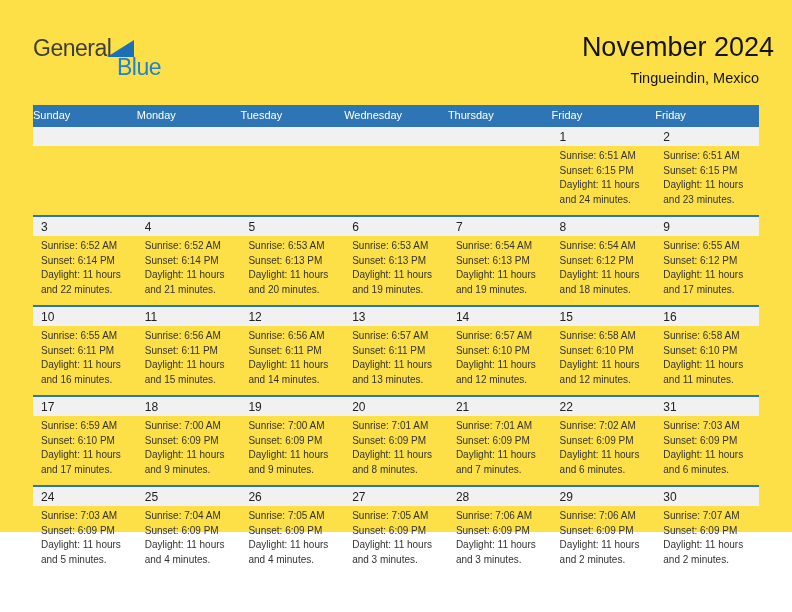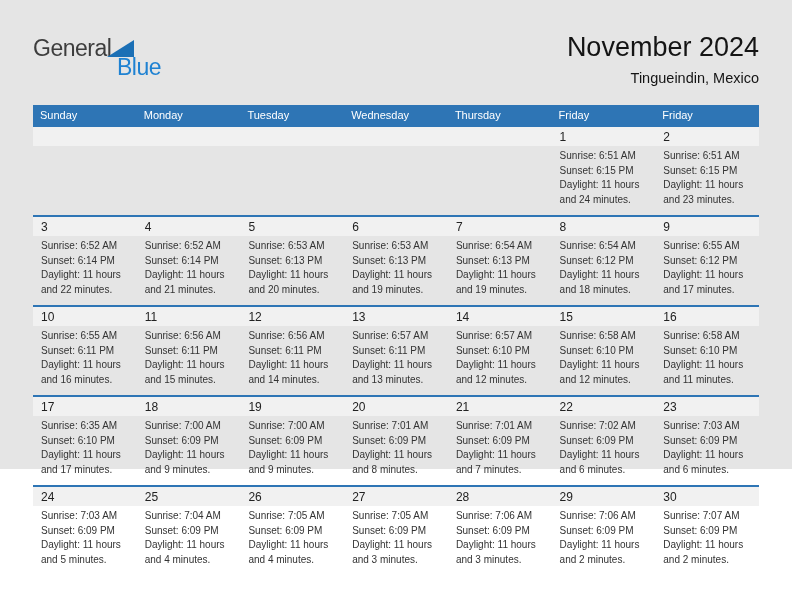--- a/index.html
+++ b/index.html
@@ -1,34 +1,34 @@
 <!DOCTYPE html>
 <html><head>
 <meta charset="utf-8">
 <style>
   * { margin: 0; padding: 0; box-sizing: border-box; }
   html, body { width: 792px; height: 612px; background: #ffffff; overflow: hidden; }
   body { font-family: "Liberation Sans", sans-serif; }
-  .page { position: relative; width: 792px; height: 469px; background: #e5e5e5; }
+  .page { position: relative; width: 792px; height: 532px; background: #fde047; }
 
   
   .logo { position: absolute; left: 33px; top: 36px; width: 120px; }
   .logo-general { font-size: 23px; color: #3d3d3d; letter-spacing: -0.5px; line-height: 24px; }
   .logo-tri { position: absolute; left: 74px; top: 4px; width: 0; height: 0;
               border-left: 27px solid transparent; border-bottom: 17px solid #1b6fb5; }
   .logo-blue { font-size: 23px; color: #1f82d2; letter-spacing: -0.5px; line-height: 22px; margin-left: 84px; margin-top: -4px; }
 
   
-  .title { position: absolute; top: 32px; right: 33px; font-size: 27px; color: #141414; font-weight: 400; }
+  .title { position: absolute; top: 32px; right: 18px; font-size: 27px; color: #141414; font-weight: 400; }
   .subtitle { position: absolute; top: 70px; right: 33px; font-size: 14.5px; color: #141414; font-weight: 500; }
 
   
   .calendar { position: absolute; left: 33px; top: 105px; width: 726px; }
   .weekdays { display: flex; height: 20px; background: #2e75b5; align-items: center; }
-  .weekday { flex: 1 1 0; color: #ffffff; font-size: 11px; padding-left: 7px; white-space: nowrap; }
+  .weekday { flex: 1 1 0; color: #ffffff; font-size: 11px; white-space: nowrap; }
 
   .week { height: 90px; border-top: 2px solid #2e75b5; display: flex; }
   .cell { flex: 1 1 0; display: flex; flex-direction: column; }
   .band { height: 19px; background: #f1f1f1; font-size: 12px; color: #222222;
           padding: 2px 0 0 8px; line-height: 16px; }
   .details { padding: 3px 3px 0 8px; font-size: 10px; color: #333333; line-height: 14.6px; }
 </style>
 </head>
 <body>
 
@@ -246,21 +246,21 @@
       <div>Sunset: 6:10 PM</div>
       <div>Daylight: 11 hours</div>
       <div>and 11 minutes.</div>
     </div>
   </div>
         </div>
         <div class="week">
           <div class="cell">
     <div class="band">17</div>
     <div class="details">
-      <div>Sunrise: 6:35 AM</div>
+      <div>Sunrise: 6:59 AM</div>
       <div>Sunset: 6:10 PM</div>
       <div>Daylight: 11 hours</div>
       <div>and 17 minutes.</div>
     </div>
   </div>
           <div class="cell">
     <div class="band">18</div>
     <div class="details">
       <div>Sunrise: 7:00 AM</div>
       <div>Sunset: 6:09 PM</div>
@@ -298,21 +298,21 @@
           <div class="cell">
     <div class="band">22</div>
     <div class="details">
       <div>Sunrise: 7:02 AM</div>
       <div>Sunset: 6:09 PM</div>
       <div>Daylight: 11 hours</div>
       <div>and 6 minutes.</div>
     </div>
   </div>
           <div class="cell">
-    <div class="band">23</div>
+    <div class="band">31</div>
     <div class="details">
       <div>Sunrise: 7:03 AM</div>
       <div>Sunset: 6:09 PM</div>
       <div>Daylight: 11 hours</div>
       <div>and 6 minutes.</div>
     </div>
   </div>
         </div>
         <div class="week">
           <div class="cell">

